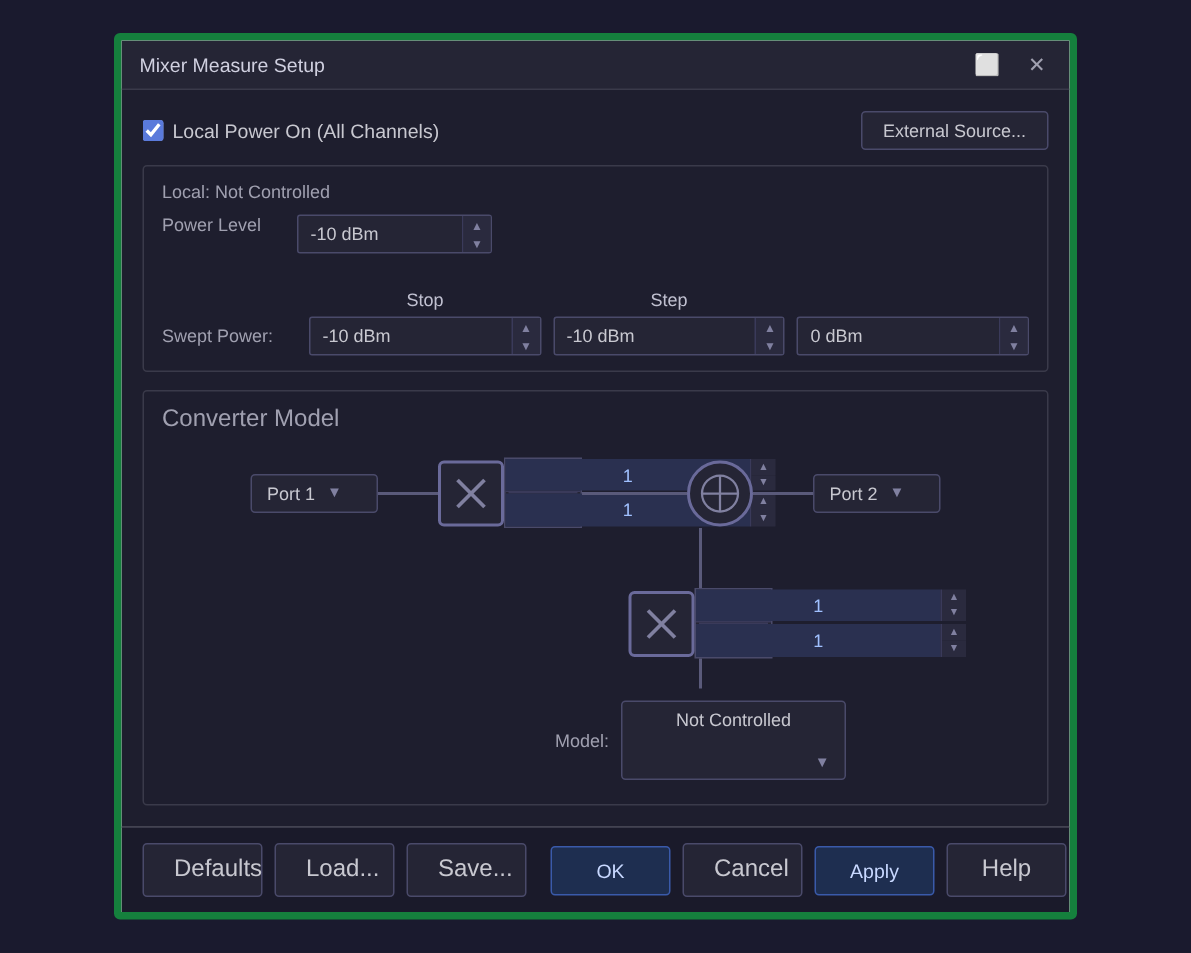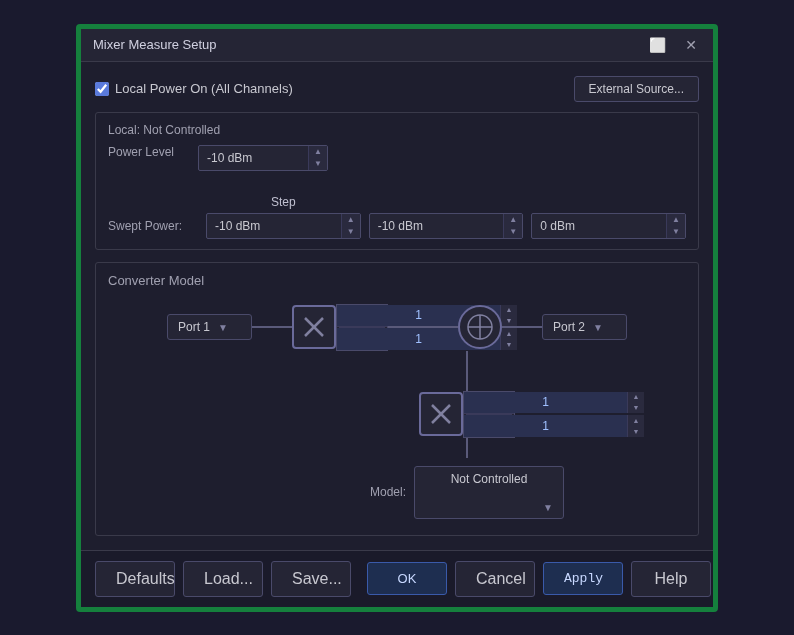--- a/index.html
+++ b/index.html
@@ -198,21 +198,21 @@
       align-items: center;
     }
 
     .converter-panel {
       border: 1px solid #3a3a4a;
       border-radius: 3px;
       padding: 10px 12px 16px;
     }
 
     .converter-title {
-      font-size: 13px;
+      font-size: 16px;
       color: #a0a0b0;
       margin-bottom: 16px;
     }
 
     .converter-diagram {
       display: flex;
       align-items: flex-end;
       justify-content: center;
       gap: 0;
       position: relative;
@@ -395,21 +395,20 @@
 
     .btn-apply {
       background: #1e2e50;
       border: 1px solid #3a5aaa;
       color: #c8d8ff;
       padding: 8px 20px;
       cursor: pointer;
       border-radius: 3px;
       font-size: 13px;
       min-width: 80px;
-      font-family: Liberation Mono, monospace;
     }
 
     .spacer { flex: 1; }
 
     .top-diagram-row {
       display: flex;
       align-items: center;
       gap: 0;
       justify-content: center;
     }
@@ -446,20 +445,21 @@
           <span class="spinbox-value">-10 dBm</span>
           <div class="spinbox-arrows">
             <button class="spinbox-arrow">▲</button>
             <button class="spinbox-arrow">▼</button>
           </div>
         </div>
       </div>
 
       <div class="swept-header">
         <div></div>
+        <div class="swept-header-label">Stop</div>
         <div class="swept-header-label">Step</div>
       </div>
 
       <div class="swept-row">
         <span class="field-label">Swept Power:</span>
 
         <div class="spinbox">
           <span class="spinbox-value">-10 dBm</span>
           <div class="spinbox-arrows">
             <button class="spinbox-arrow">▲</button>

